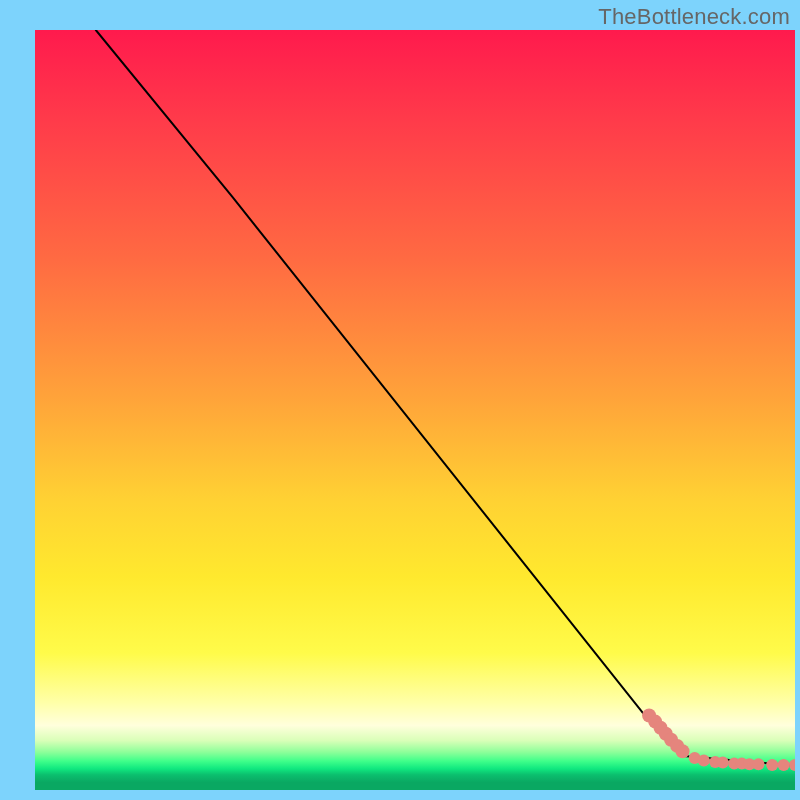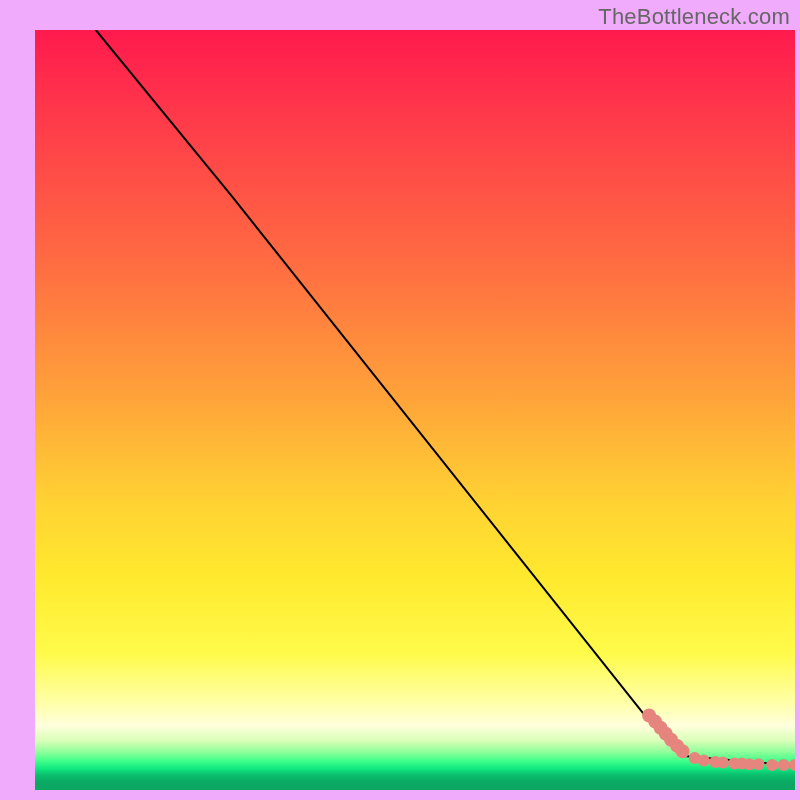--- a/index.html
+++ b/index.html
@@ -8,21 +8,21 @@
     width: 800px;
     height: 800px;
     background: #000;
     font-family: Arial, Helvetica, sans-serif;
     overflow: hidden;
   }
   .frame {
     position: relative;
     width: 800px;
     height: 800px;
-    background: #f0abfc;
+    background: #7dd3fc;
   }
   .watermark {
     position: absolute;
     top: 4px;
     right: 10px;
     color: #666;
     font-size: 22px;
     font-weight: 500;
     letter-spacing: 0.2px;
     z-index: 50;

